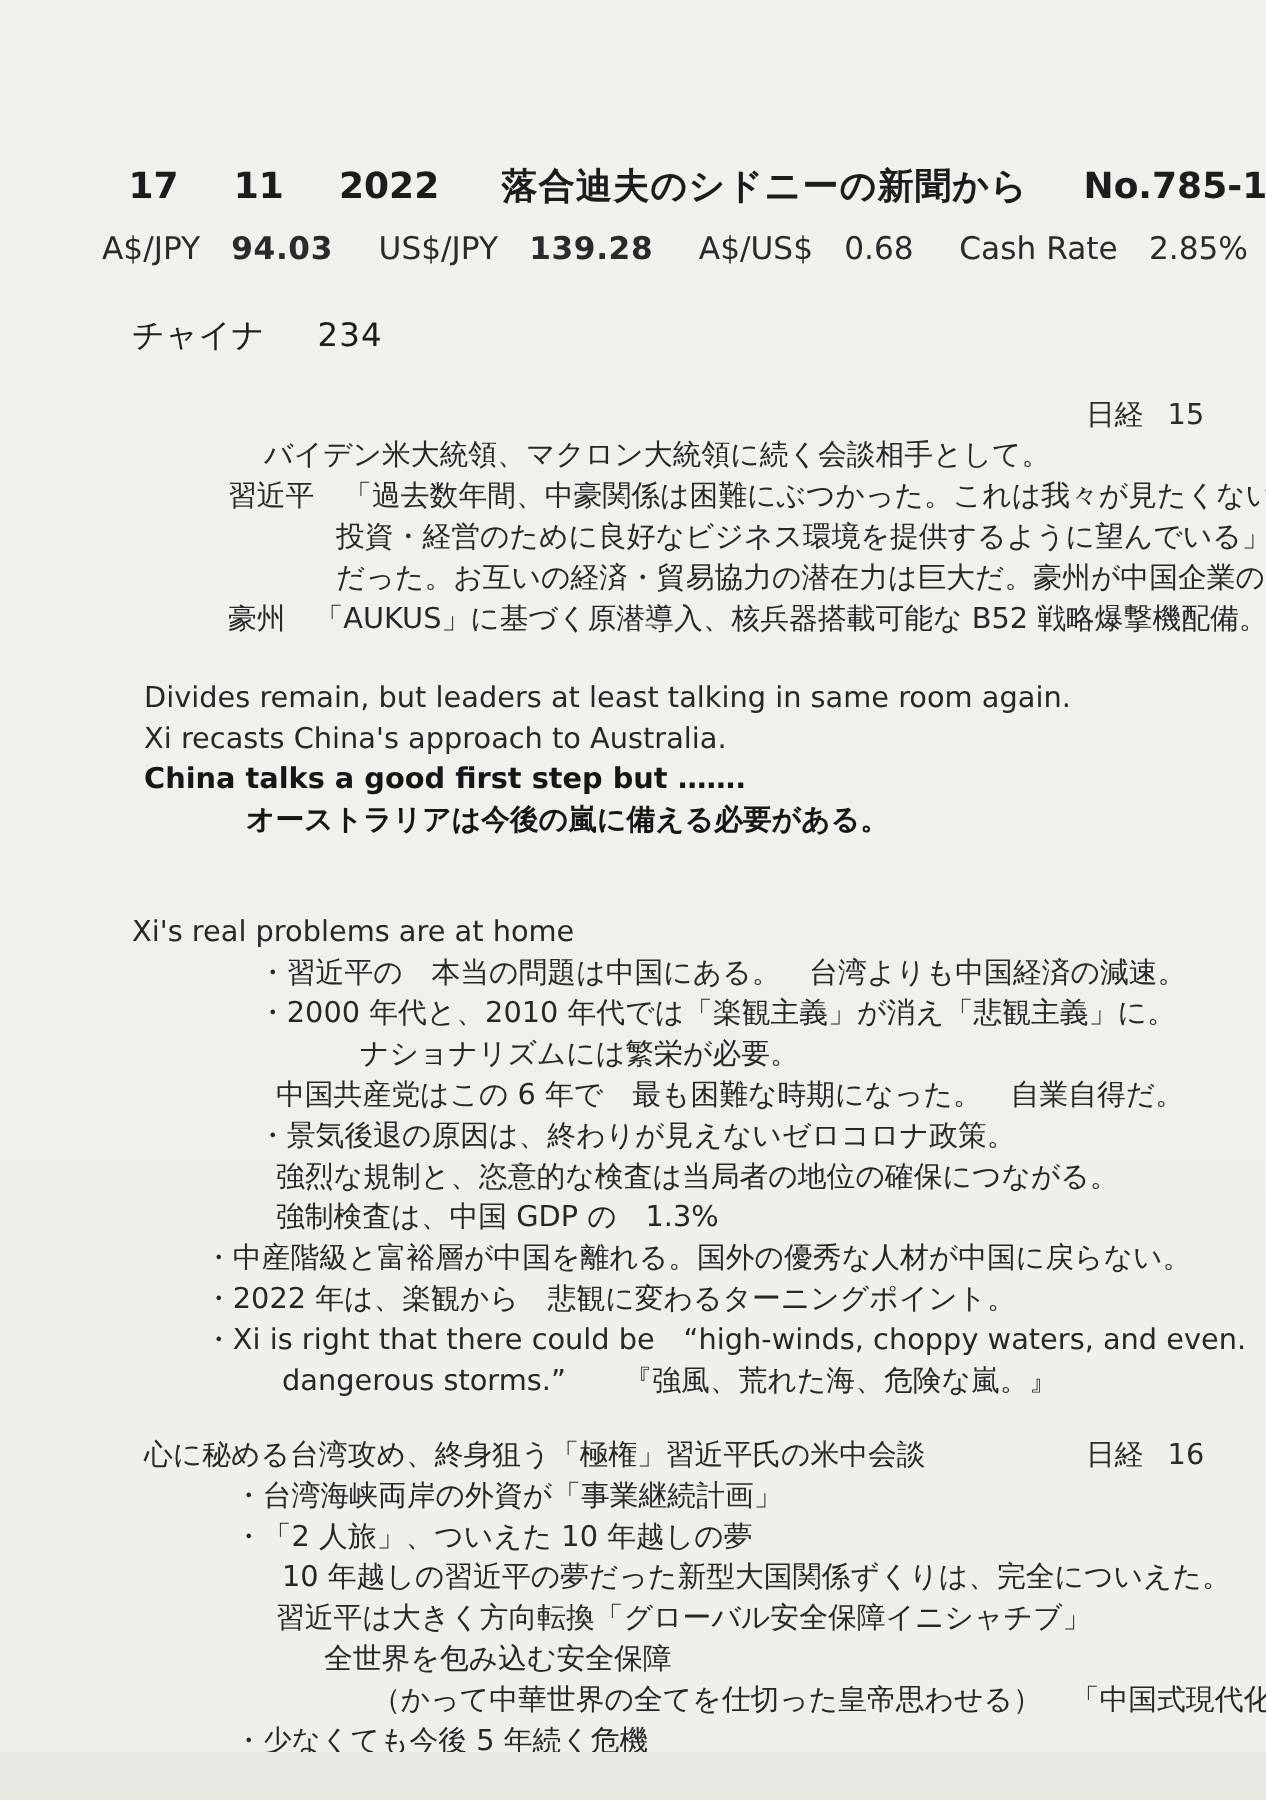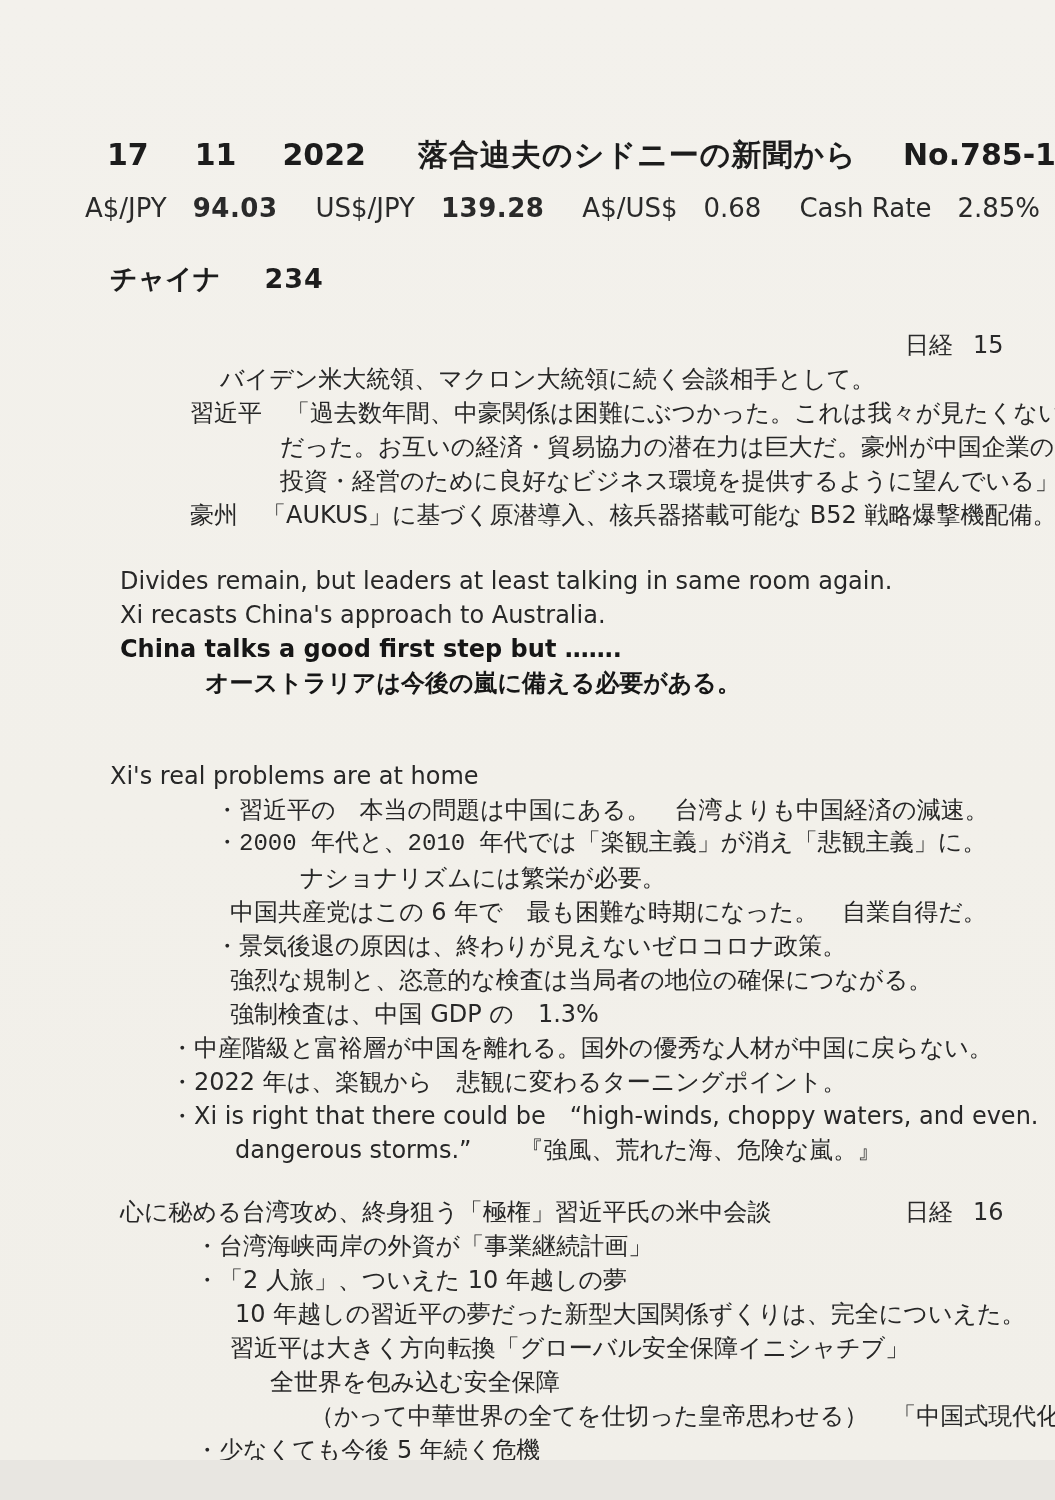--- a/index.html
+++ b/index.html
@@ -46,21 +46,21 @@
   }
   .rate-item { display: inline-flex; align-items: baseline; }
   .rate-item + .rate-item { margin-left: 38px; }
   .rate-label { font-weight: normal; }
   .rate-value { margin-left: 26px; }
   .rate-value.b { font-weight: bold; letter-spacing: 0.5px; text-align: center; }
   .category-line {
     margin-top: 38px;
     margin-left: 25px;
     font-size: 27px;
-    font-weight: bold;
+    font-weight: normal;
     color: #1d1d1d;
     display: flex;
     align-items: baseline;
   }
   .category-count { margin-left: 44px; letter-spacing: 1px; }
   .doc-body {
     margin-top: 31px;
     font-size: 24px;
     line-height: 34px;
     color: #272727;
@@ -119,30 +119,30 @@
     <span class="category-count">234</span>
   </div>
 
   <div class="doc-body">
       <div class="line" style="padding-left: 25px;"><span class="line-source">
           <span>日経</span>
           <span class="source-page">15</span>
         </span></div>
       <div class="line" style="padding-left: 135px;"><span class="line-text">バイデン米大統領、マクロン大統領に続く会談相手として。</span></div>
       <div class="line" style="padding-left: 105px;"><span class="line-text">習近平　「過去数年間、中豪関係は困難にぶつかった。これは我々が見たくないもの</span></div>
+      <div class="line" style="padding-left: 195px;"><span class="line-text">投資・経営のために良好なビジネス環境を提供するように望んでいる」</span></div>
       <div class="line" style="padding-left: 195px;"><span class="line-text">だった。お互いの経済・貿易協力の潜在力は巨大だ。豪州が中国企業の</span></div>
-      <div class="line" style="padding-left: 195px;"><span class="line-text">投資・経営のために良好なビジネス環境を提供するように望んでいる」</span></div>
       <div class="line" style="padding-left: 105px;"><span class="line-text">豪州　「AUKUS」に基づく原潜導入、核兵器搭載可能な B52 戦略爆撃機配備。</span></div>
       <div class="line" style="padding-left: 35px; margin-top: 32px;"><span class="line-text">Divides remain, but leaders at least talking in same room again.</span></div>
       <div class="line" style="padding-left: 35px;"><span class="line-text">Xi recasts China's approach to Australia.</span></div>
       <div class="line bold" style="padding-left: 35px;"><span class="line-text">China talks a good first step but …….</span></div>
       <div class="line bold" style="padding-left: 120px;"><span class="line-text">オーストラリアは今後の嵐に備える必要がある。</span></div>
       <div class="line" style="padding-left: 25px; margin-top: 59px;"><span class="line-text">Xi's real problems are at home</span></div>
       <div class="line" style="padding-left: 130px;"><span class="line-text">・習近平の　本当の問題は中国にある。　台湾よりも中国経済の減速。</span></div>
-      <div class="line" style="padding-left: 130px; font-family: Liberation Mono, monospace;"><span class="line-text">・2000 年代と、2010 年代では「楽観主義」が消え「悲観主義」に。</span></div>
+      <div class="line" style="padding-left: 130px;"><span class="line-text">・2000 年代と、2010 年代では「楽観主義」が消え「悲観主義」に。</span></div>
       <div class="line" style="padding-left: 215px;"><span class="line-text">ナショナリズムには繁栄が必要。</span></div>
       <div class="line" style="padding-left: 145px;"><span class="line-text">中国共産党はこの 6 年で　最も困難な時期になった。　自業自得だ。</span></div>
       <div class="line" style="padding-left: 130px;"><span class="line-text">・景気後退の原因は、終わりが見えないゼロコロナ政策。</span></div>
       <div class="line" style="padding-left: 145px;"><span class="line-text">強烈な規制と、恣意的な検査は当局者の地位の確保につながる。</span></div>
       <div class="line" style="padding-left: 145px;"><span class="line-text">強制検査は、中国 GDP の　1.3%</span></div>
       <div class="line" style="padding-left: 85px;"><span class="line-text">・中産階級と富裕層が中国を離れる。国外の優秀な人材が中国に戻らない。</span></div>
       <div class="line" style="padding-left: 85px;"><span class="line-text">・2022 年は、楽観から　悲観に変わるターニングポイント。</span></div>
       <div class="line" style="padding-left: 85px;"><span class="line-text">・Xi is right that there could be　“high-winds, choppy waters, and even.</span></div>
       <div class="line" style="padding-left: 150px;"><span class="line-text">dangerous storms.”　　『強風、荒れた海、危険な嵐。』</span></div>
       <div class="line" style="padding-left: 35px; margin-top: 28px;"><span class="line-text">心に秘める台湾攻め、終身狙う「極権」習近平氏の米中会談</span><span class="line-source">

